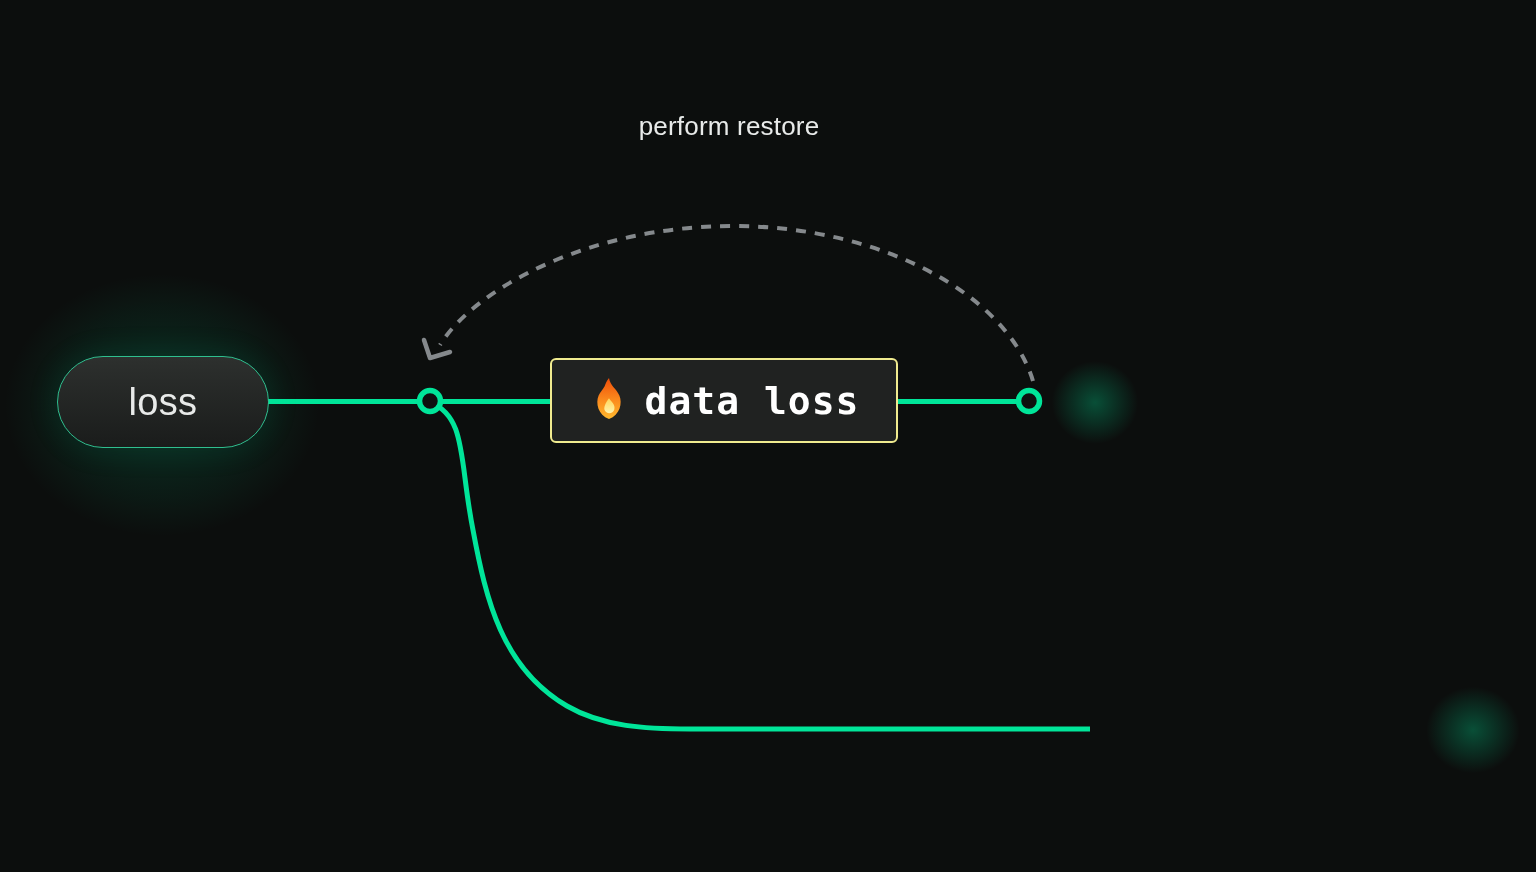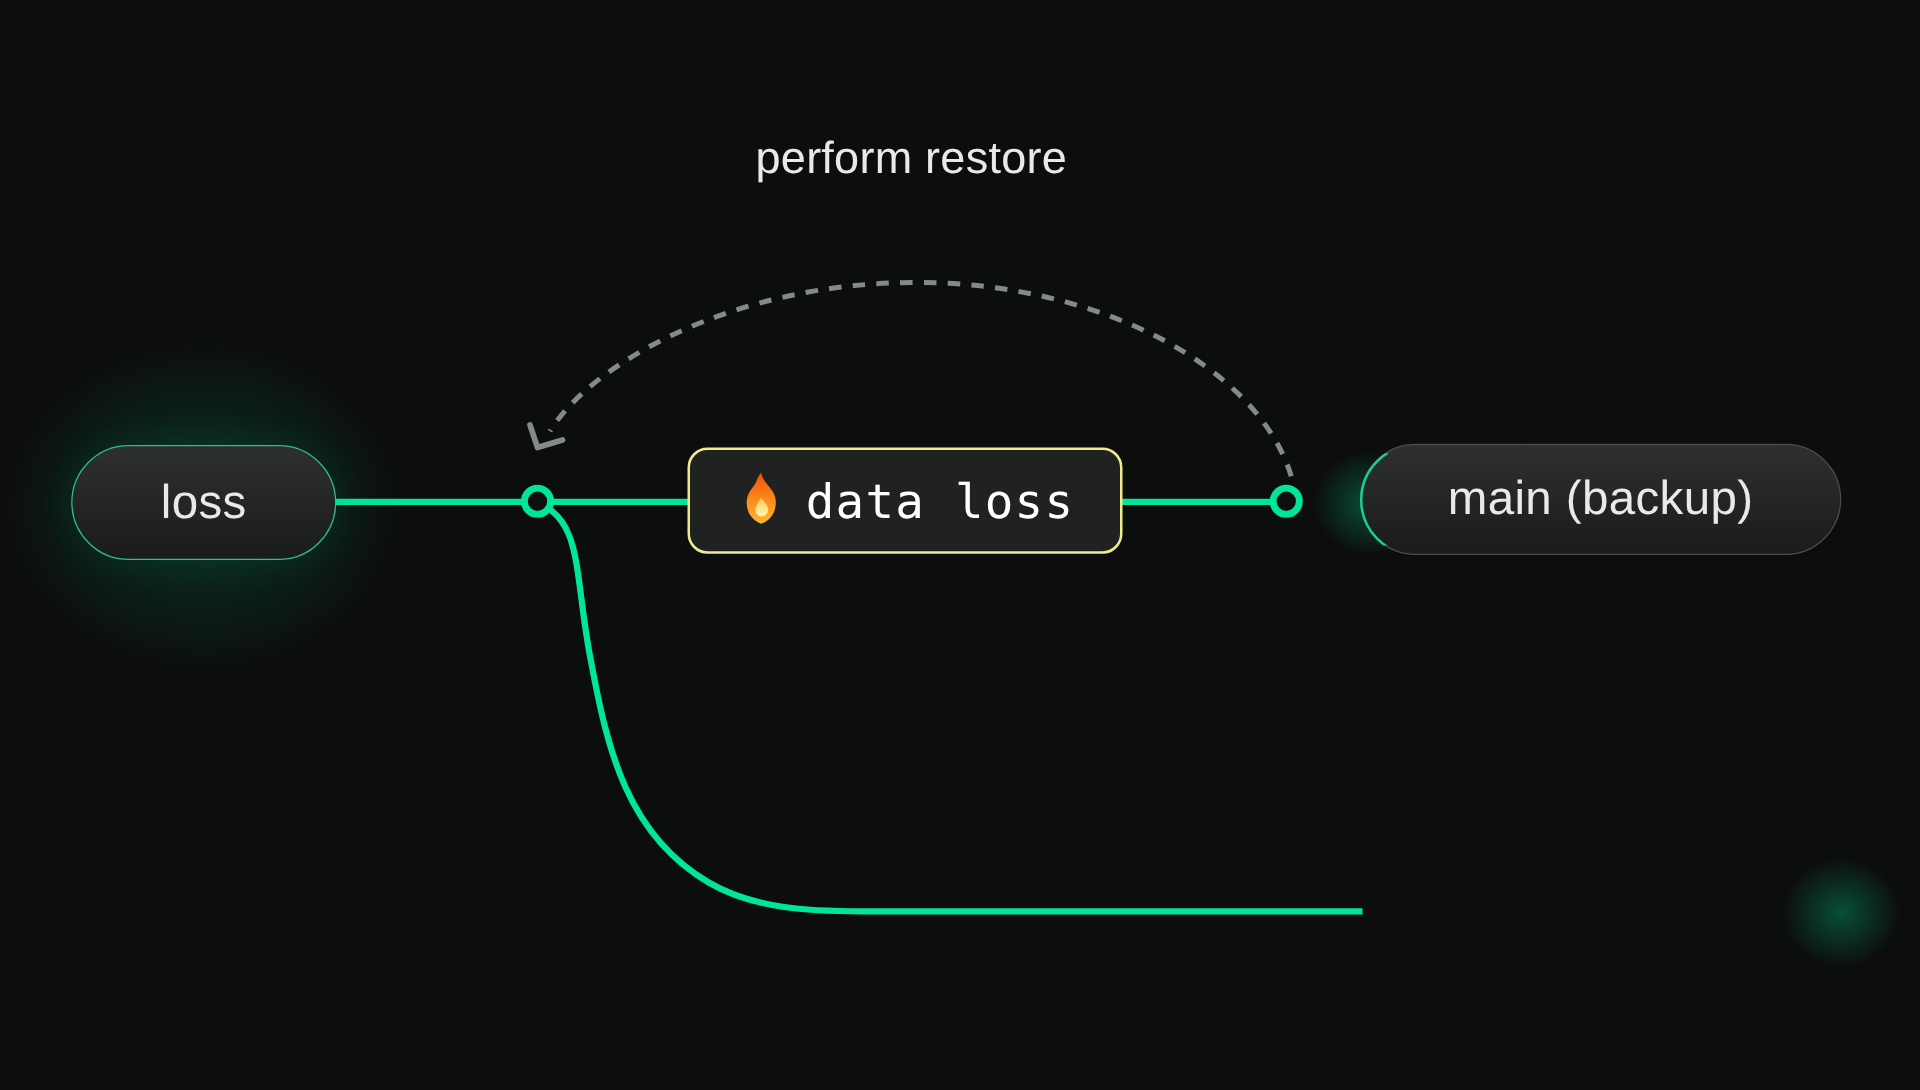--- a/index.html
+++ b/index.html
@@ -17,21 +17,21 @@
   }
 
   
   .caption {
     position: absolute;
     top: 103px;
     left: 729px;
     transform: translateX(-50%);
     text-align: center;
     color: var(--c-text, #e8eae9);
-    font-size: 36px;
+    font-size: 26px;
     line-height: 46px;
     font-weight: 400;
     white-space: nowrap;
     letter-spacing: 0.2px;
   }
 
   
   .glow {
     position: absolute;
     pointer-events: none;
@@ -136,24 +136,24 @@
     z-index: 3;
     left: 550px; top: 358px;
     width: 348px; height: 85px;
     box-sizing: border-box;
     display: flex;
     align-items: center;
     justify-content: center;
     gap: 16px;
     background: var(--c-box_bg, #202221);
     border: 2.5px solid var(--c-warning, #f0eb8f);
-    border-radius: 16px;
+    border-radius: 6px;
     color: #ffffff;
     font-family: "DejaVu Sans Mono", "Liberation Mono", monospace;
-    font-weight: 400;
+    font-weight: 700;
     font-size: 38px;
     letter-spacing: 1px;
   }
   .flame {
     width: 40px;
     height: 48px;
     flex: 0 0 auto;
   }
 </style>
 </head>
@@ -179,23 +179,20 @@
     <path class="edge-line" d="M 430 402 C 467 417 459 460 473 530 C 486 600 502 668 567 706 C 603 727 647 729 690 729 L 1090 729"></path>
 
     <circle class="commit-dot" cx="430" cy="401" r="10.5"></circle>
     <circle class="commit-dot" cx="1029" cy="401" r="10.5"></circle>
   </svg>
 
   <div class="pill pill-main">
     <span>loss</span>
   </div>
 
-  <div class="pill pill-backup edge-green-left">
-    <span>main (backup)</span>
-  </div>
 
 
   <div class="loss-box">
     <svg class="flame" viewBox="0 0 36 44">
       <defs>
         <linearGradient id="fg1" x1="0" y1="0" x2="0" y2="1">
           <stop offset="0" stop-color="#ef4e09"></stop>
           <stop offset="0.55" stop-color="#fb8c1e"></stop>
           <stop offset="1" stop-color="#ffb92e"></stop>
         </linearGradient>

